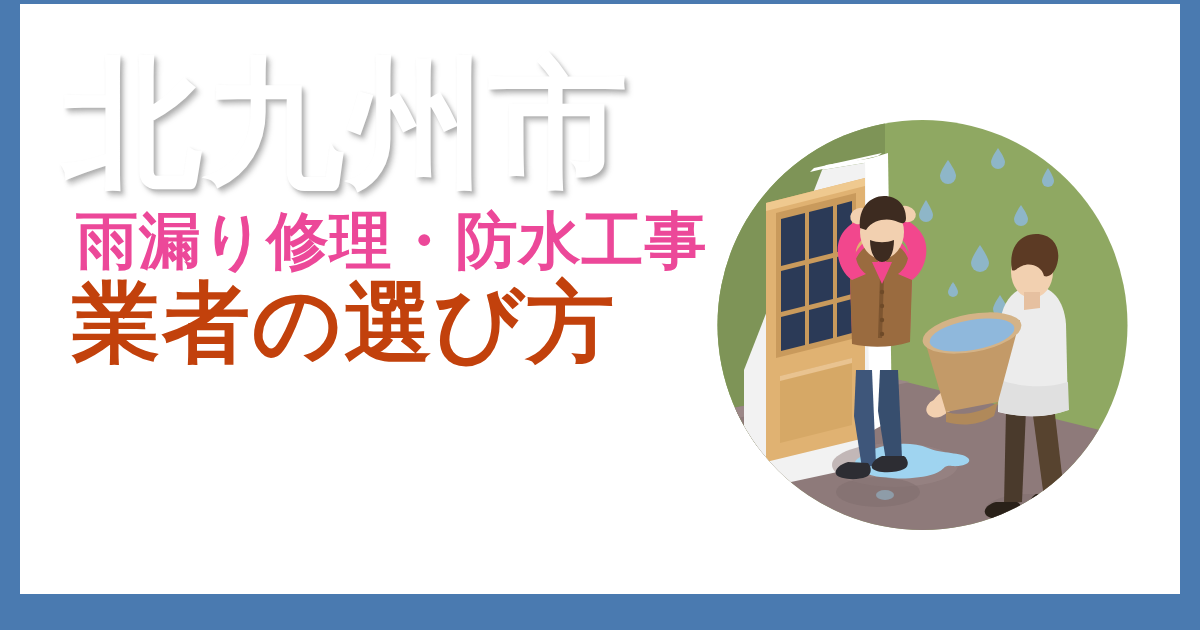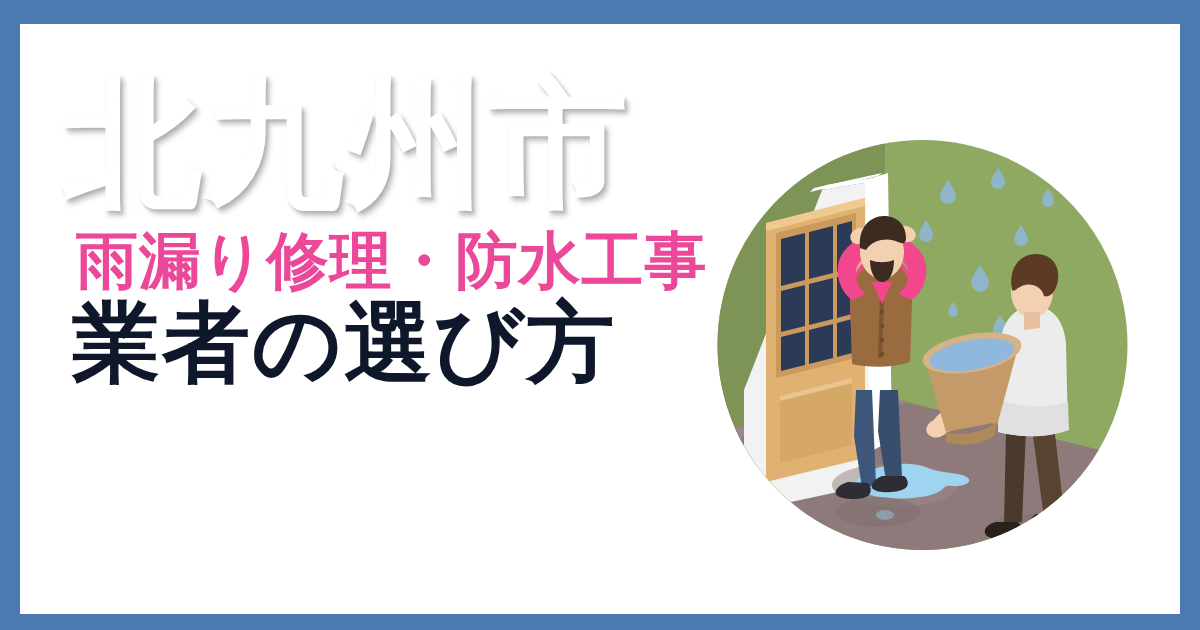--- a/index.html
+++ b/index.html
@@ -11,21 +11,21 @@
     position: relative;
     width: 1200px;
     height: 630px;
     background: #4A7AB0;
     overflow: hidden;
     font-family: "DejaVu Sans", "Liberation Sans", sans-serif;
   }
   #inner-card {
     position: absolute;
     left: 20px;
-    top: 24px;
+    top: 4px;
     width: 1160px;
     height: 590px;
     background: #ffffff;
     overflow: hidden;
   }
 
   
   .text-block {
     position: absolute;
     left: 42px;
@@ -51,21 +51,21 @@
     font-weight: 700;
     color: #ec4899;
     letter-spacing: 1px;
     white-space: nowrap;
     margin: 14px 0 0 14px;
   }
   .title-accent {
     font-size: 88px;
     line-height: 1.05;
     font-weight: 700;
-    color: #0f172a;
+    color: #c2410c;
     letter-spacing: 2px;
     white-space: nowrap;
     margin: 4px 0 16px 10px;
   }
 
   
   .illustration {
     position: absolute;
     left: 690px;
     top: 116px;

